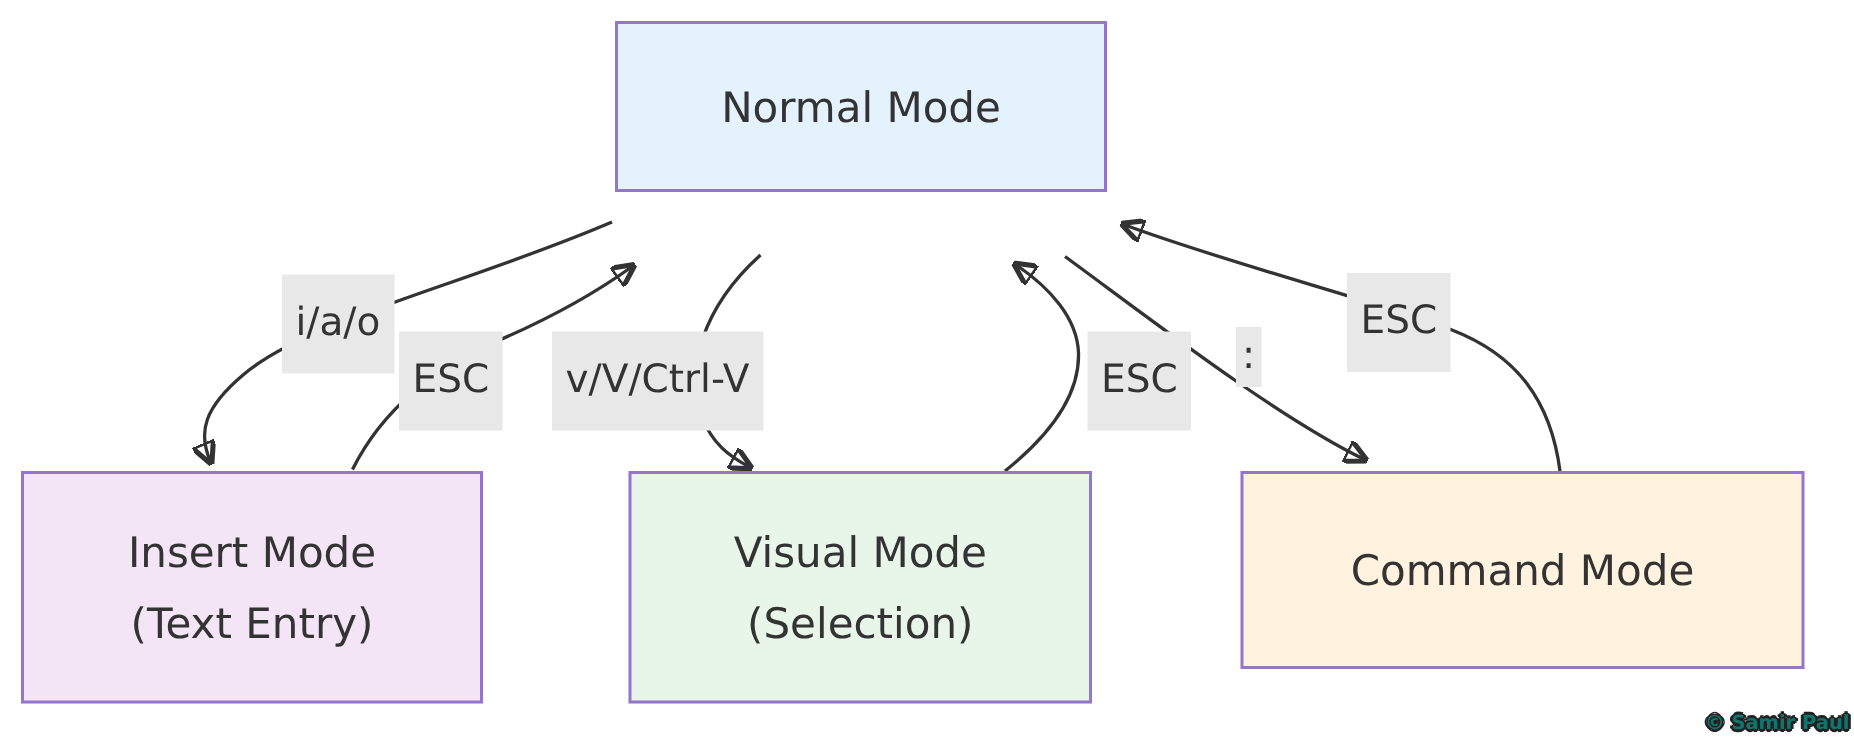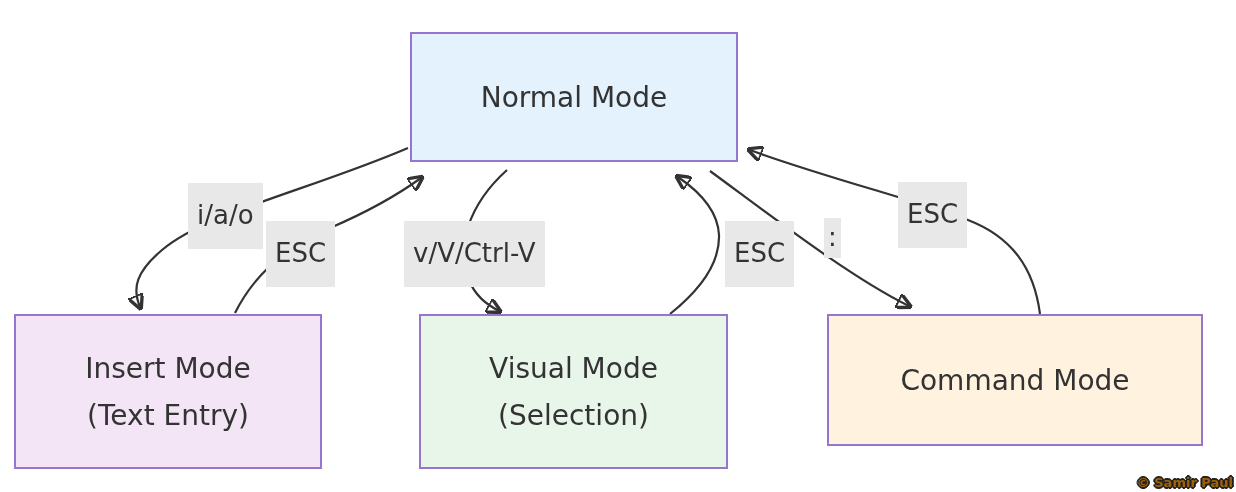--- a/index.html
+++ b/index.html
@@ -22,21 +22,21 @@
     display: flex;
     flex-direction: column;
     align-items: center;
     justify-content: center;
     text-align: center;
     color: #333333;
     font-size: 28px;
     line-height: 47px;
     z-index: 2;
   }
-  .node-normal  { left: 410px; top: 32px;  width: 328px; height: 130px; background: #E3F2FD; }
+  .node-normal  { left: 410px; top: 14px;  width: 328px; height: 114px; background: #E3F2FD; }
   .node-insert  { left: 14px;  top: 314px; width: 308px; height: 155px; background: #F3E5F5; }
   .node-visual  { left: 419px; top: 314px; width: 309px; height: 155px; background: #E8F5E9; }
   .node-command { left: 827px; top: 314px; width: 376px; height: 132px; background: #FFF3E0; }
   .edges-svg {
     position: absolute;
     left: 0; top: 0;
     width: 1236px; height: 492px;
     z-index: 1;
   }
   .edges-svg path {
@@ -49,31 +49,31 @@
     background: #e8e8e8;
     color: #333333;
     font-size: 26px;
     line-height: 1.15;
     padding: 18px 9px;
     white-space: nowrap;
     z-index: 3;
   }
   .lbl-iao      { left: 188px; top: 183px; }
   .lbl-esc-ins  { left: 266px; top: 221px; }
-  .lbl-vv       { left: 368px; top: 221px; margin-left: 36px; }
+  .lbl-vv       { left: 368px; top: 221px; }
   .lbl-esc-vis  { left: 725px; top: 221px; }
   .lbl-colon    { left: 824px; top: 218px; padding: 5px 4px; }
   .lbl-esc-cmd  { left: 898px; top: 182px; }
   .watermark {
     position: absolute;
     right: 3px;
     bottom: 2px;
     font-size: 13px;
     font-weight: bold;
-    color: #a16207;
+    color: #0f766e;
     letter-spacing: 0px;
     text-shadow:
       -1px -1px 0 #222, 1px -1px 0 #222,
       -1px  1px 0 #222, 1px  1px 0 #222,
       -2px  0   0 #222, 2px  0   0 #222,
        0   -2px 0 #222, 0    2px 0 #222;
     z-index: 4;
   }
 </style>
 </head>

